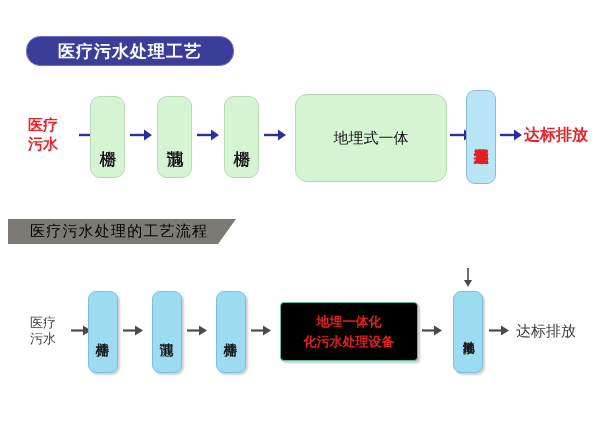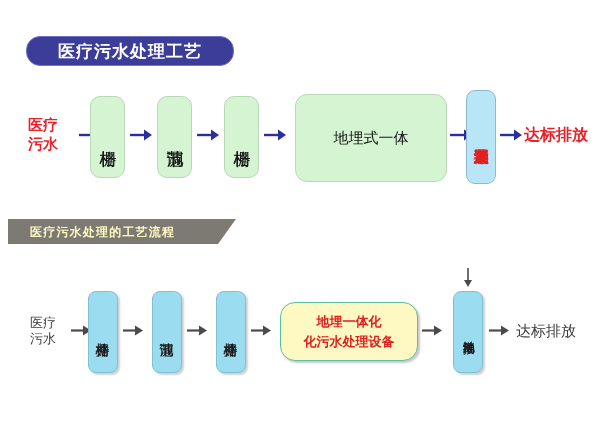--- a/index.html
+++ b/index.html
@@ -53,24 +53,24 @@
     top: 219px;
     width: 228px;
     height: 25px;
     background: #7d7a73;
     clip-path: polygon(0 0, 228px 0, 210px 25px, 0 25px);
     display: flex;
     align-items: center;
     box-sizing: border-box;
   }
   .banner-gray span {
-    color: #fef9c3;
+    color: #000000;
     font-family: "DejaVu Serif", "Liberation Serif", serif;
-    font-size: 12px;
-    font-weight: bold;
+    font-size: 15px;
+    font-weight: normal;
     letter-spacing: 1.2px;
     padding-left: 22px;
     line-height: 1;
   }
 
   
   .node {
     position: absolute;
     box-sizing: border-box;
     display: flex;
@@ -128,23 +128,23 @@
   }
   .lb-box .vtxt {
     font-size: 14px;
     color: #1a1a1a;
     line-height: 1.3;
     font-weight: 500;
   }
 
   
   .teal-box {
-    background: #fef9c3;
+    background: #000000;
     border: 1px solid #5bbfa3;
-    border-radius: 15px;
+    border-radius: 4px;
     box-shadow: 2px 2px 2px rgba(120,120,120,0.4);
   }
   .teal-box .htxt {
     font-size: 13px;
     color: #e02020;
     font-weight: bold;
     line-height: 1.5;
   }
 
   

